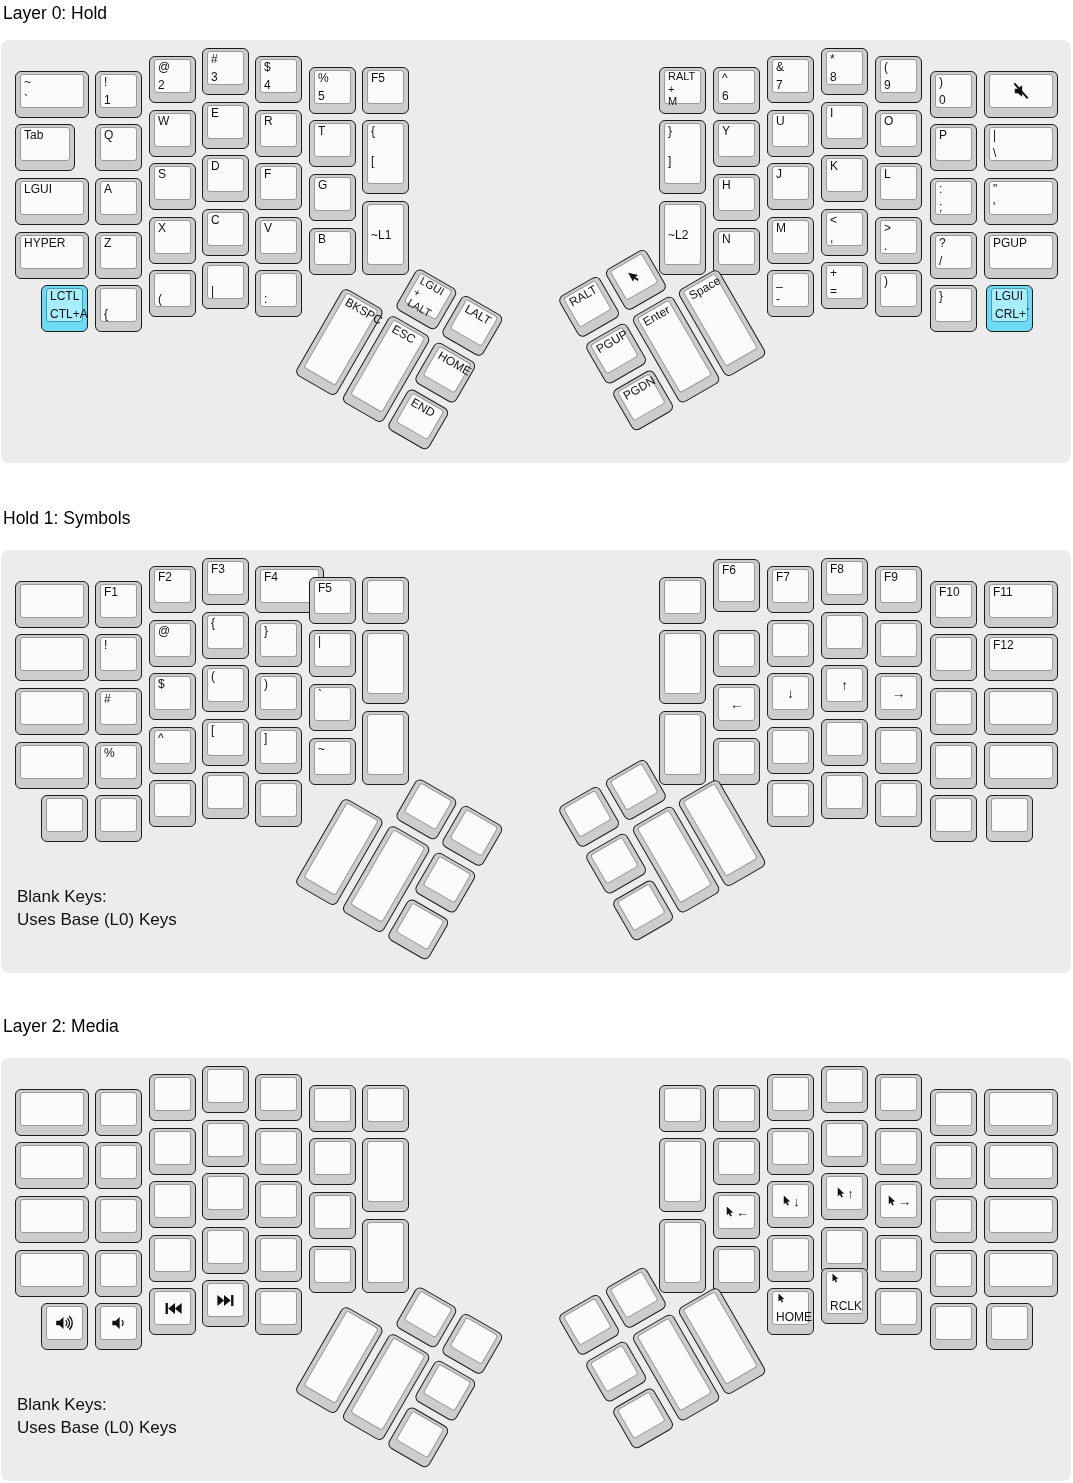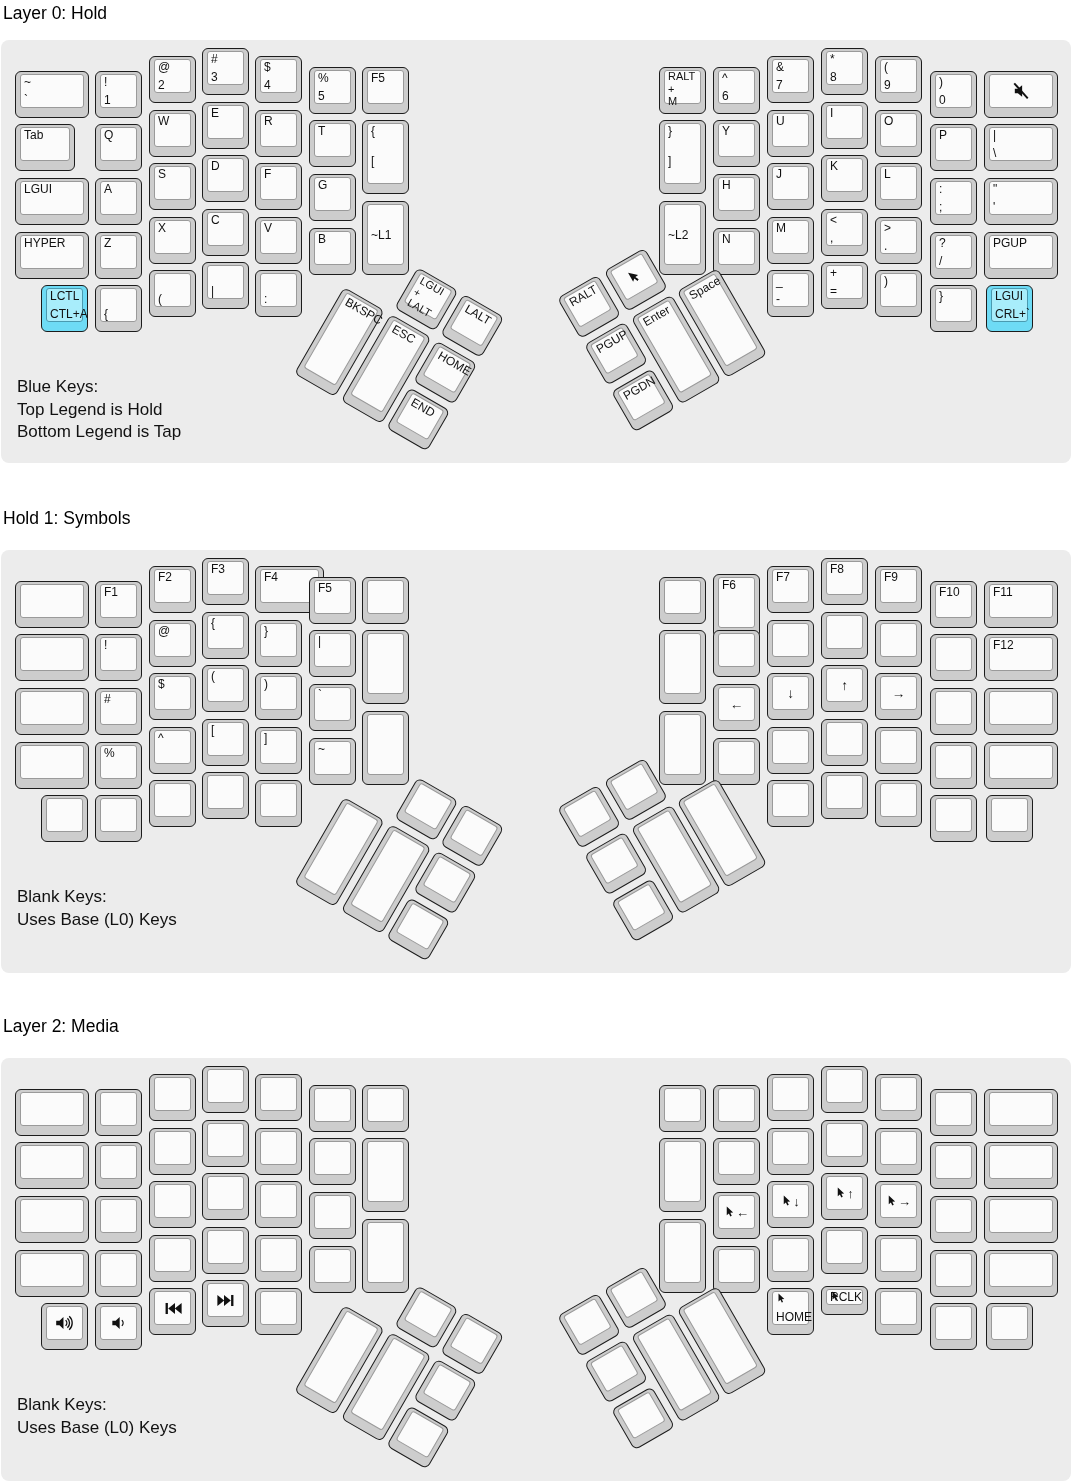--- a/index.html
+++ b/index.html
@@ -442,23 +442,20 @@
           <div class="cap">
             <div class="lt">Space</div>
           </div>
         </div>
         <div class="key" style="left: 0px; top: 54px; width: 47px; height: 47px;">
           <div class="cap">
             <div class="lt">PGDN</div>
           </div>
         </div>
       </div>
-      <div class="note" style="top: 336px;">Blue Keys:
-Top Legend is Hold
-Bottom Legend is Tap</div>
     </div>
     <div class="layer-title" style="top: 508px;">Hold 1: Symbols</div>
     <div class="layer-panel" style="top: 550px;">
       <div class="key" style="left: 14px; top: 31px; width: 74px; height: 47px;">
         <div class="cap"></div>
       </div>
       <div class="key" style="left: 14px; top: 84px; width: 74px; height: 47px;">
         <div class="cap"></div>
       </div>
       <div class="key" style="left: 14px; top: 138px; width: 74px; height: 47px;">
@@ -593,21 +590,21 @@
       </div>
       <div class="key" style="left: 658px; top: 27px; width: 47px; height: 47px;">
         <div class="cap"></div>
       </div>
       <div class="key" style="left: 658px; top: 80px; width: 47px; height: 74px;">
         <div class="cap"></div>
       </div>
       <div class="key" style="left: 658px; top: 161px; width: 47px; height: 74px;">
         <div class="cap"></div>
       </div>
-      <div class="key" style="left: 712px; top: 24px; width: 47px; height: 64px; padding-left: 20px;">
+      <div class="key" style="left: 712px; top: 9px; width: 47px; height: 53px; padding-left: 20px;">
         <div class="cap">
           <div class="lt">F6</div>
         </div>
       </div>
       <div class="key" style="left: 712px; top: 80px; width: 47px; height: 47px;">
         <div class="cap"></div>
       </div>
       <div class="key" style="left: 712px; top: 134px; width: 47px; height: 47px;">
         <div class="cap">
           <div class="lc">←</div>
@@ -965,21 +962,21 @@
                 <path fill="#111" d="M4 0 L4 12.6 L7.1 10 L9.2 14.5 L11.3 13.5 L9.2 9 L13.3 8.6 Z"></path>
               </svg>
             </span>
             <span style="font-size:13px">↑</span>
           </div>
         </div>
       </div>
       <div class="key" style="left: 820px; top: 169px; width: 47px; height: 47px;">
         <div class="cap"></div>
       </div>
-      <div class="key" style="left: 820px; top: 228px; width: 47px; height: 29px;">
+      <div class="key" style="left: 820px; top: 210px; width: 47px; height: 56px;">
         <div class="cap">
           <span class="icon-tl">
             <svg width="10" height="11" viewBox="0 0 16 16">
               <path fill="#111" d="M4 0 L4 12.6 L7.1 10 L9.2 14.5 L11.3 13.5 L9.2 9 L13.3 8.6 Z"></path>
             </svg>
           </span>
           <div class="lb">RCLK</div>
         </div>
       </div>
       <div class="key" style="left: 874px; top: 16px; width: 47px; height: 47px;">

